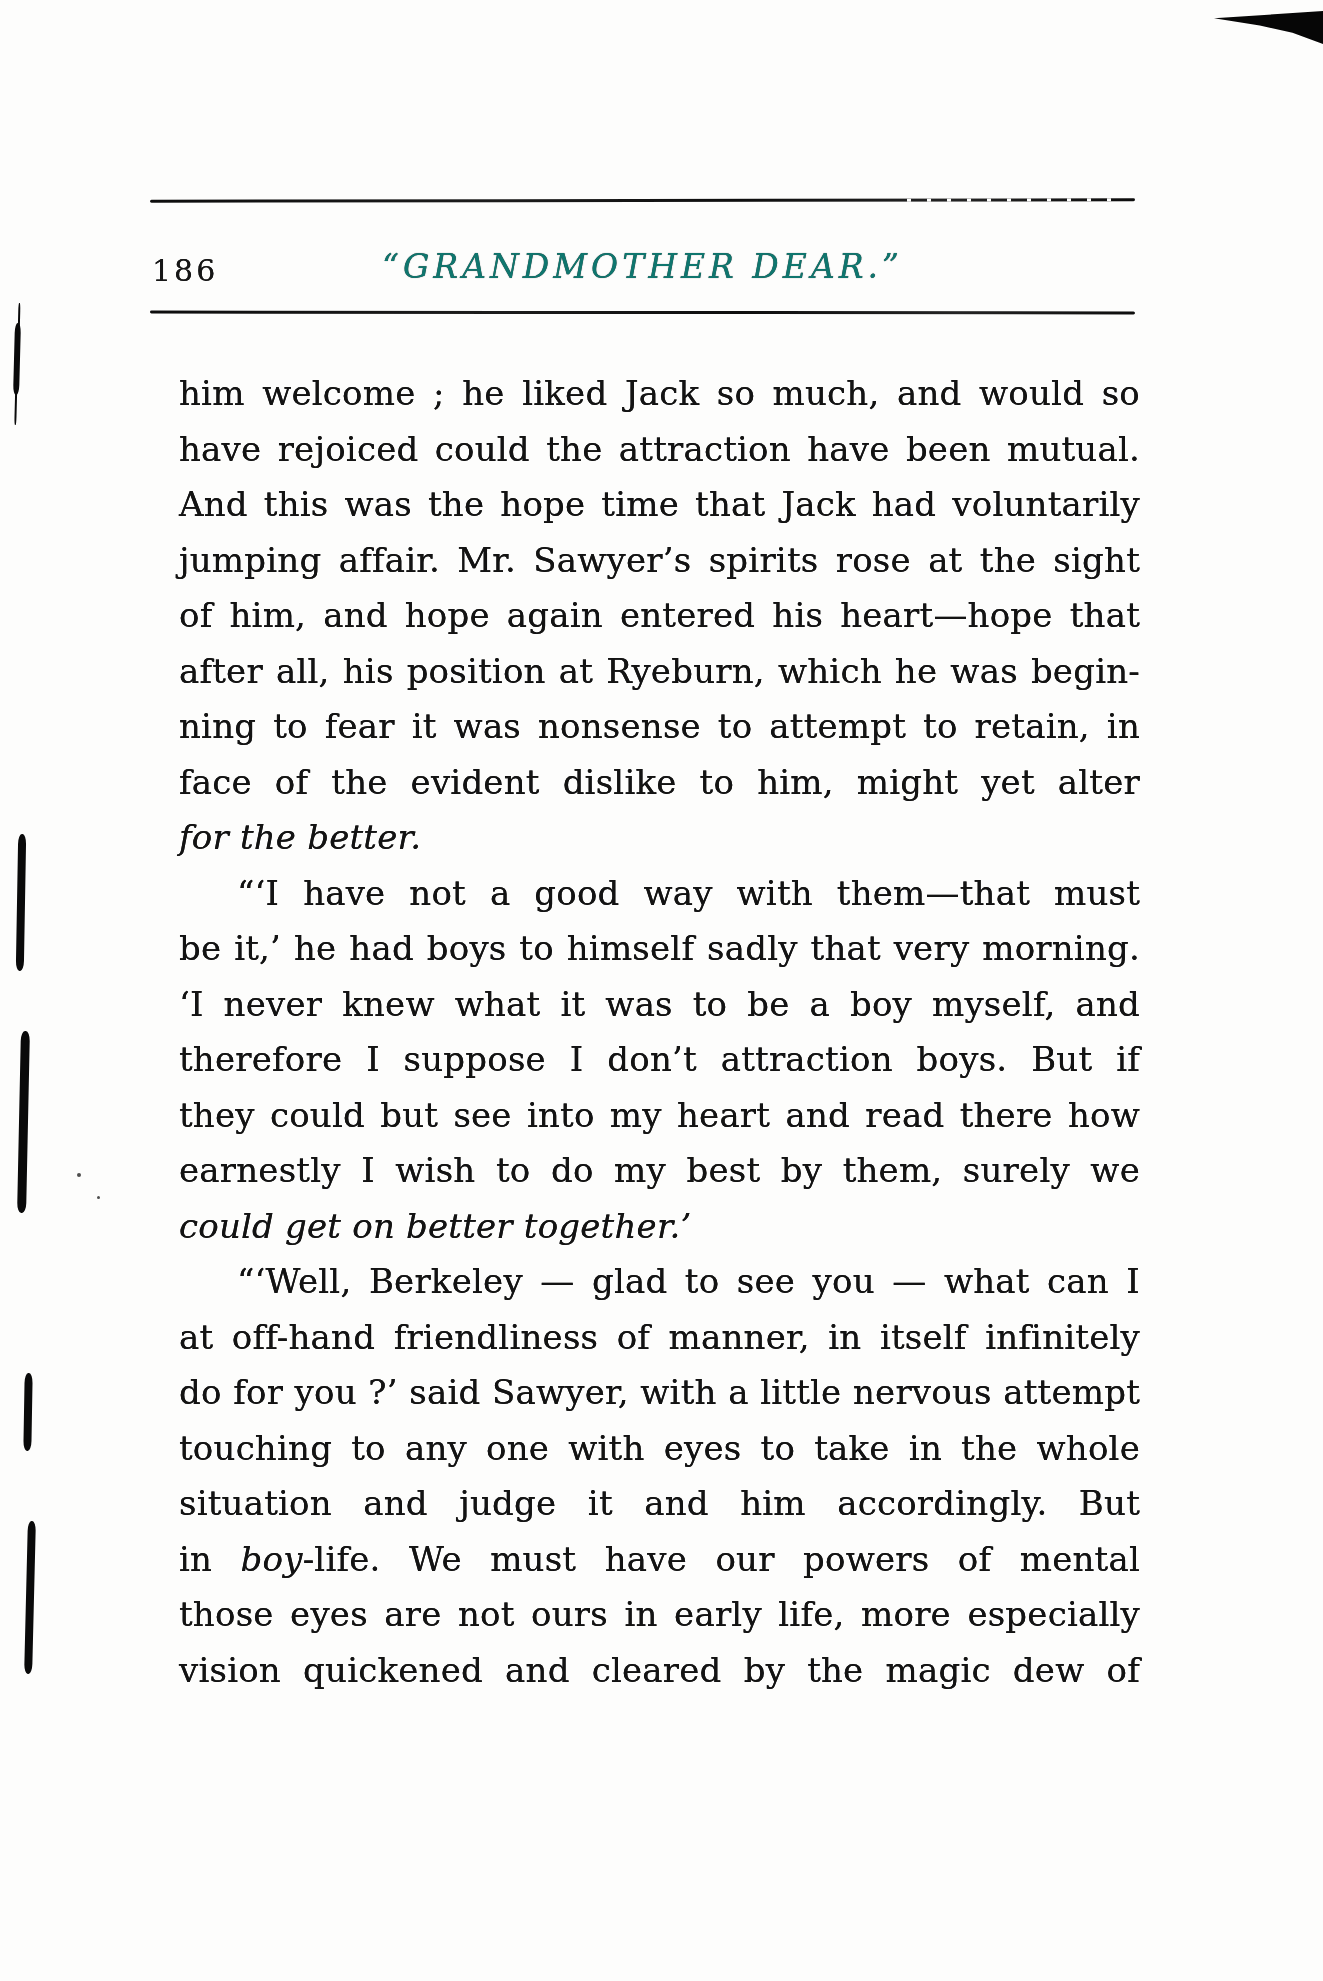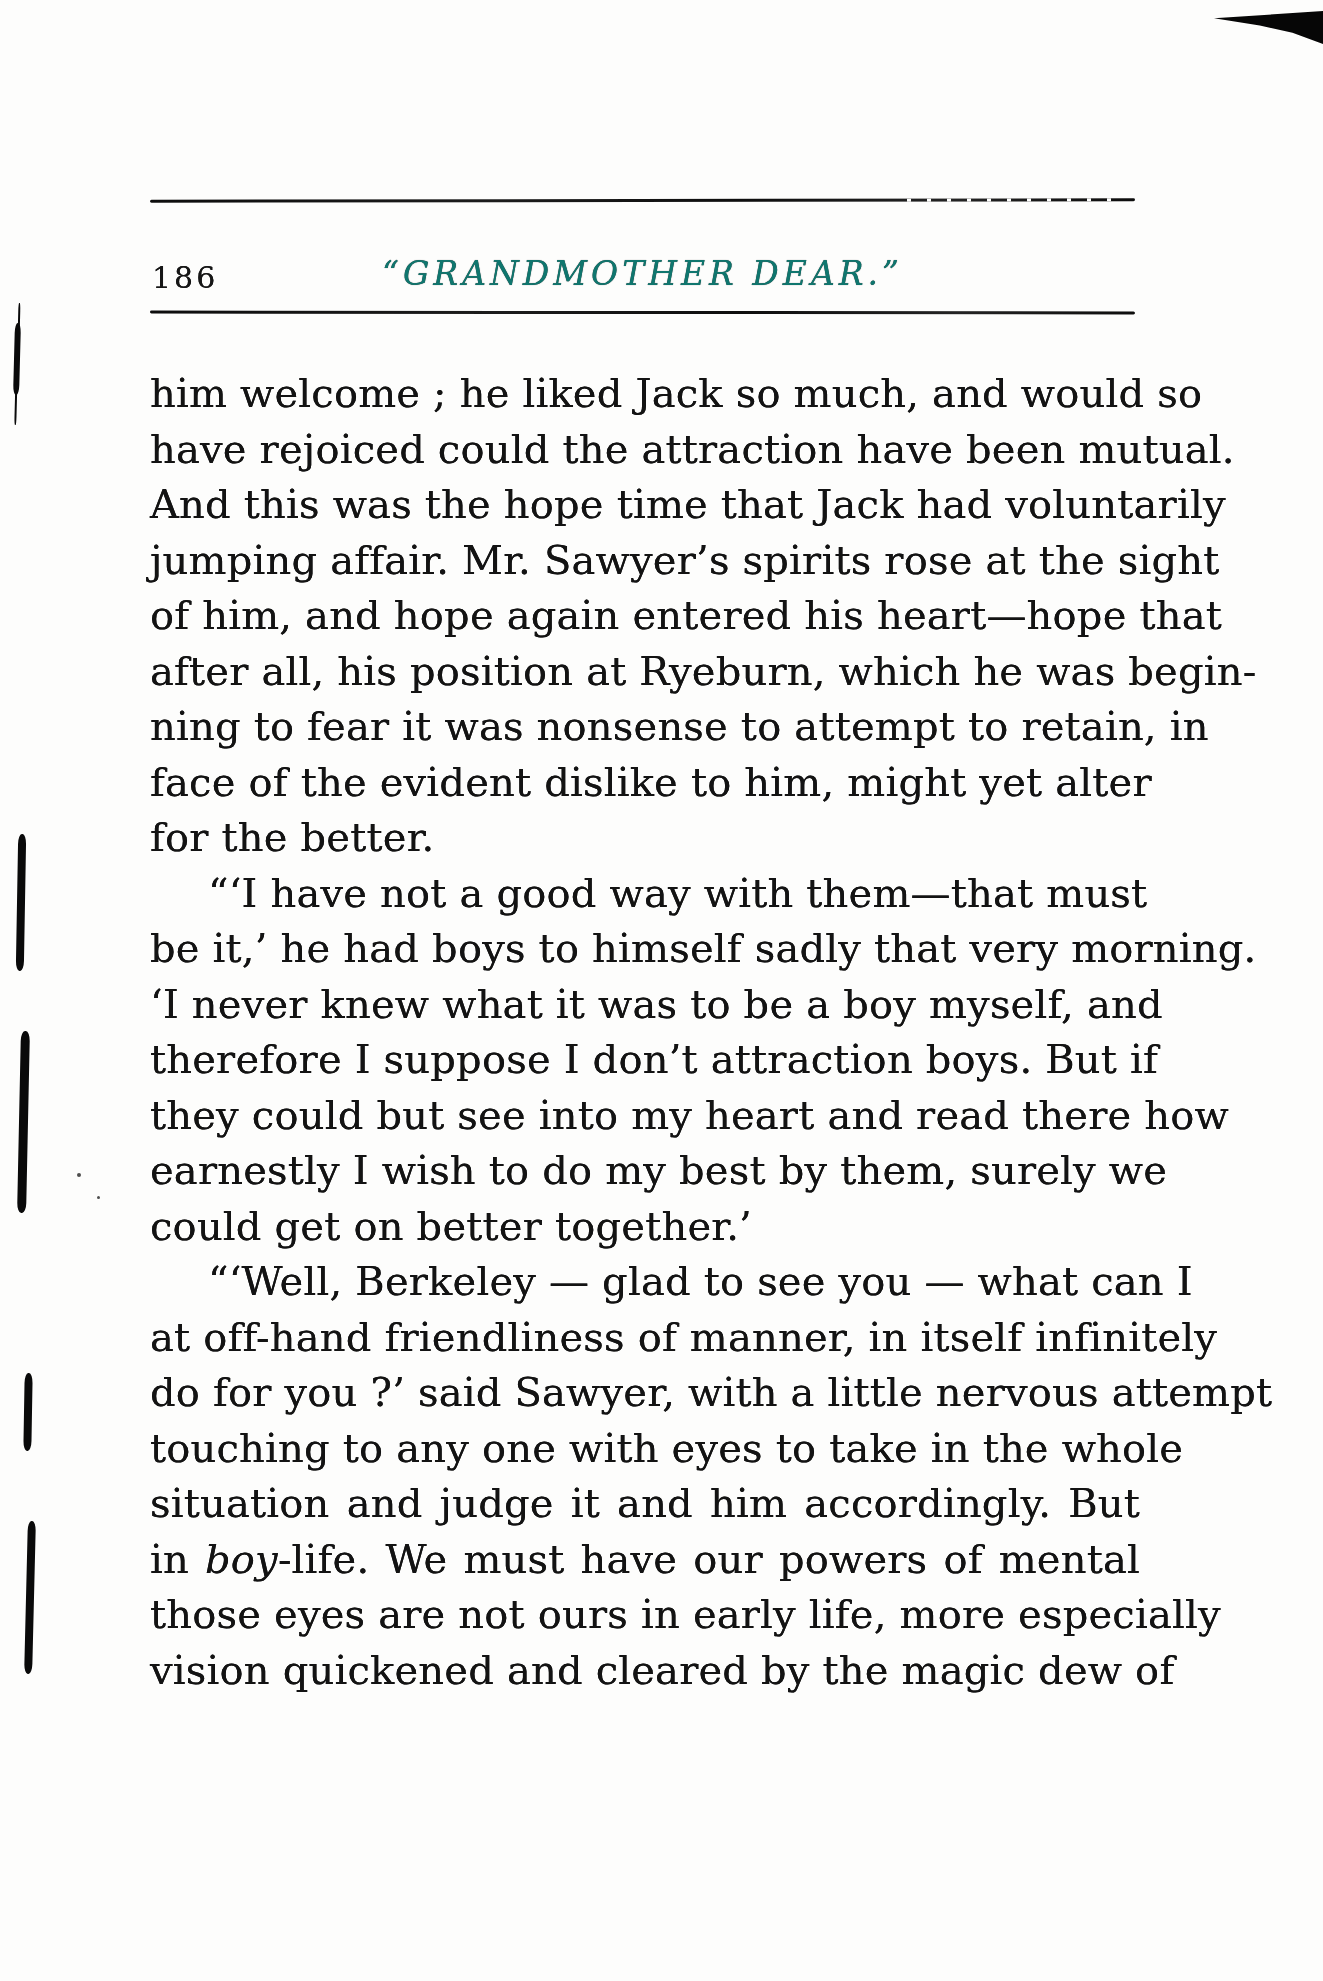--- a/index.html
+++ b/index.html
@@ -17,44 +17,45 @@
     background:linear-gradient(90deg,#0d0d0d 0%,#1c1c1c 35%,#0e0e0e 60%,#242424 82%,#0d0d0d 100%);
     border-radius:2px;
   }
   .rule-top{top:199px;transform:rotate(-0.08deg);}
   .rule-top::after{ 
     content:"";position:absolute;right:8px;top:0;height:100%;width:24%;
     background:repeating-linear-gradient(90deg,transparent 0 16px,#fdfdfc 16px 20px);
   }
   .rule-bottom{top:311px;transform:rotate(0.05deg);}
   .header{
-    position:absolute;left:150px;top:254px;width:985px;height:52px;
+    position:absolute;left:150px;top:247px;width:985px;height:52px;
   }
   .page-num{
     position:absolute;left:2px;top:6px;
     font-size:30px;letter-spacing:3px;color:#161616;
     text-shadow:0 0 0.6px #222;
   }
   .running-title{
     position:absolute;left:50%;top:0;transform:translateX(-50%);
     font-style:italic;font-size:33px;letter-spacing:4px;white-space:nowrap;
     color:#0f766e;text-shadow:0 0 0.7px #222;
   }
   
   .body-text{
     position:absolute;left:150px;top:366px;width:990px;
   }
   .line{
     height:55.5px;line-height:55.5px;
-    font-size:40px;letter-spacing:0.2px;
+    font-size:34px;letter-spacing:0.2px;
     text-align:justify;text-align-last:justify;
     white-space:nowrap;
     text-shadow:0 0 0.6px #1a1a1a;
+    margin-left:29px;
   }
-  .line.left{text-align:right;text-align-last:left;}
+  .line.left{text-align:right;text-align-last:left;font-style:italic;}
   .line.indent{padding-left:58px;}
   .line i{font-style:italic;}
   
   .corner-wedge{
     position:absolute;left:1214px;top:11px;width:109px;height:33px;
     background:#060606;
     clip-path:polygon(0 22%, 100% 0, 100% 100%, 72% 66%, 42% 44%, 16% 30%);
   }
   .ink-mark{
     position:absolute;background:#0a0a0a;border-radius:45%/10px;

